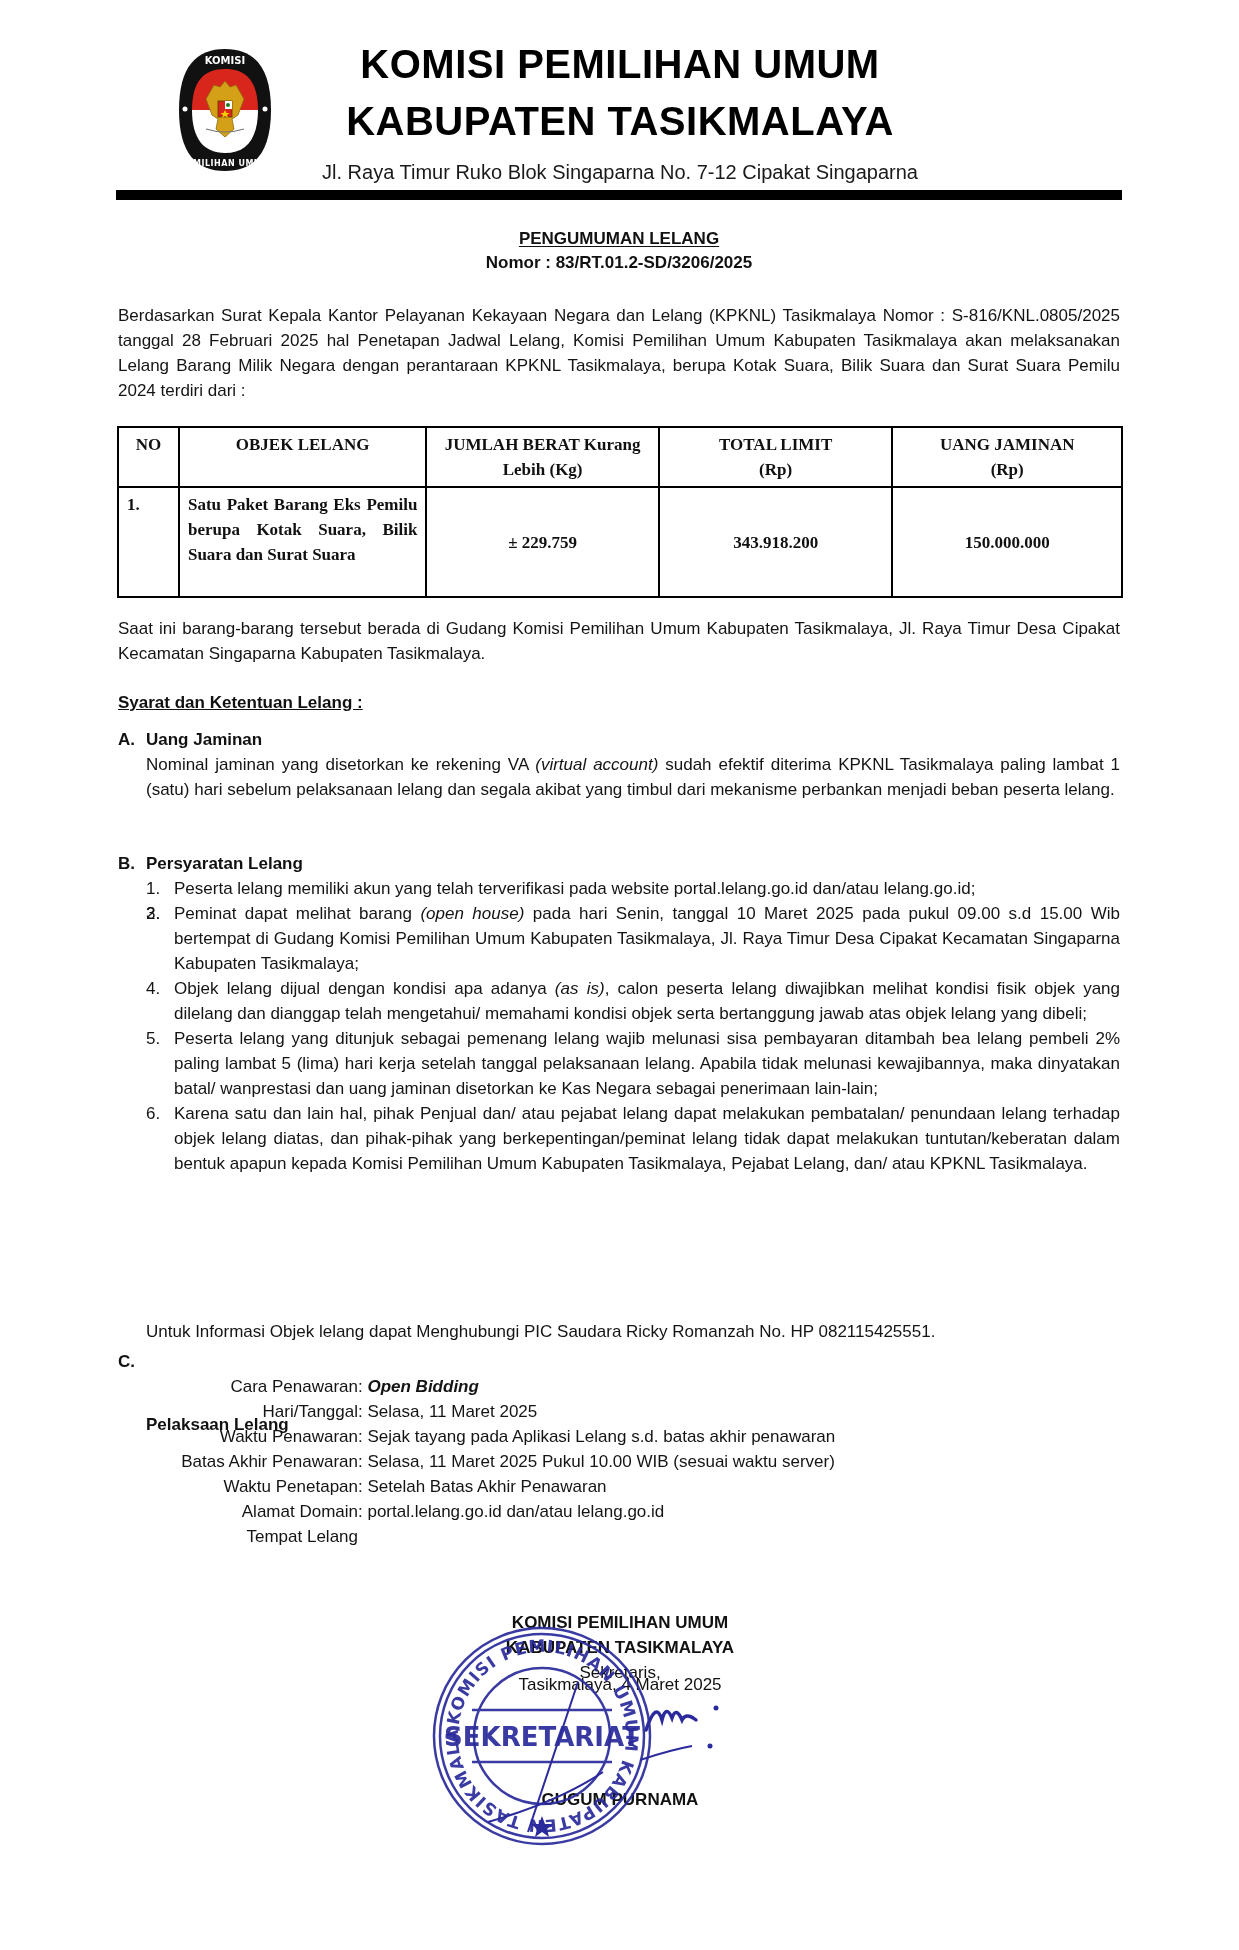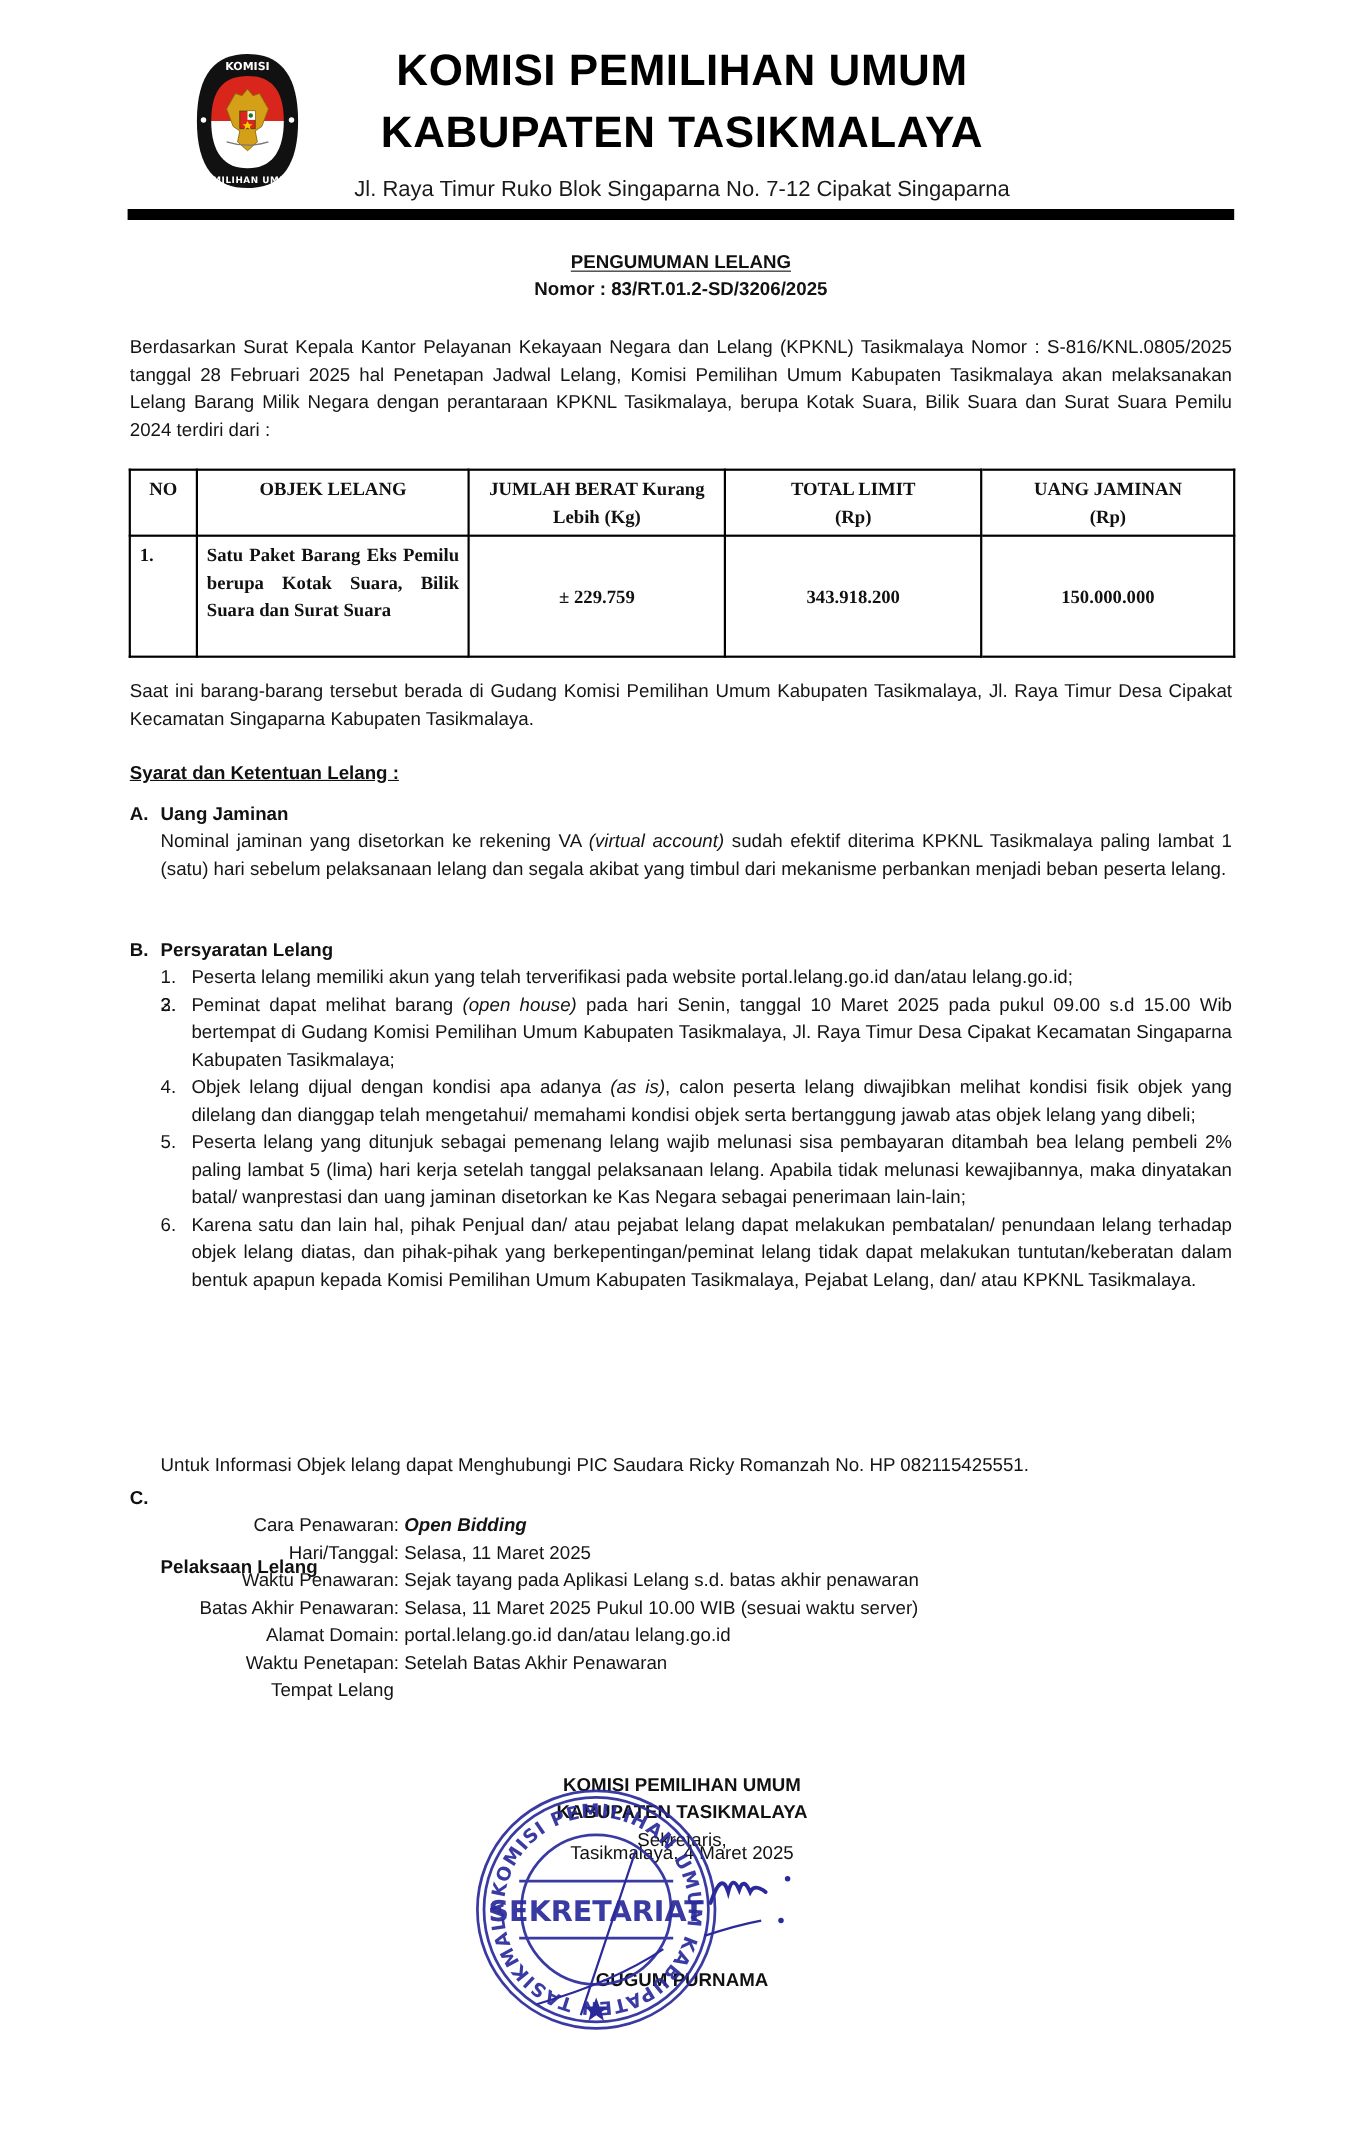--- a/index.html
+++ b/index.html
@@ -140,26 +140,26 @@
     </div>
   <div class="row">
       <span class="k">Waktu Penawaran</span>
       <span class="v"><span>: </span><span>Sejak tayang pada Aplikasi Lelang s.d. batas akhir penawaran</span></span>
     </div>
   <div class="row">
       <span class="k">Batas Akhir Penawaran</span>
       <span class="v"><span>: </span><span>Selasa, 11 Maret 2025 Pukul 10.00 WIB (sesuai waktu server)</span></span>
     </div>
   <div class="row">
+      <span class="k">Waktu Penetapan</span>
+      <span class="v"><span>: </span><span>Setelah Batas Akhir Penawaran</span></span>
+    </div>
+  <div class="row">
       <span class="k">Alamat Domain</span>
       <span class="v"><span>: </span><span>portal.lelang.go.id dan/atau lelang.go.id</span></span>
-    </div>
-  <div class="row">
-      <span class="k">Waktu Penetapan</span>
-      <span class="v"><span>: </span><span>Setelah Batas Akhir Penawaran</span></span>
     </div>
   <div class="row">
       <span class="k">Tempat Lelang</span>
     </div>
 </div>
 
 <div class="abs sign" style="top:1672px;">Tasikmalaya, 4 Maret 2025</div>
 <div class="abs sign b" style="top:1610px;">KOMISI PEMILIHAN UMUM</div>
 <div class="abs sign b" style="top:1635px;">KABUPATEN TASIKMALAYA</div>
 <div class="abs sign" style="top:1660px;">Sekretaris,</div>

